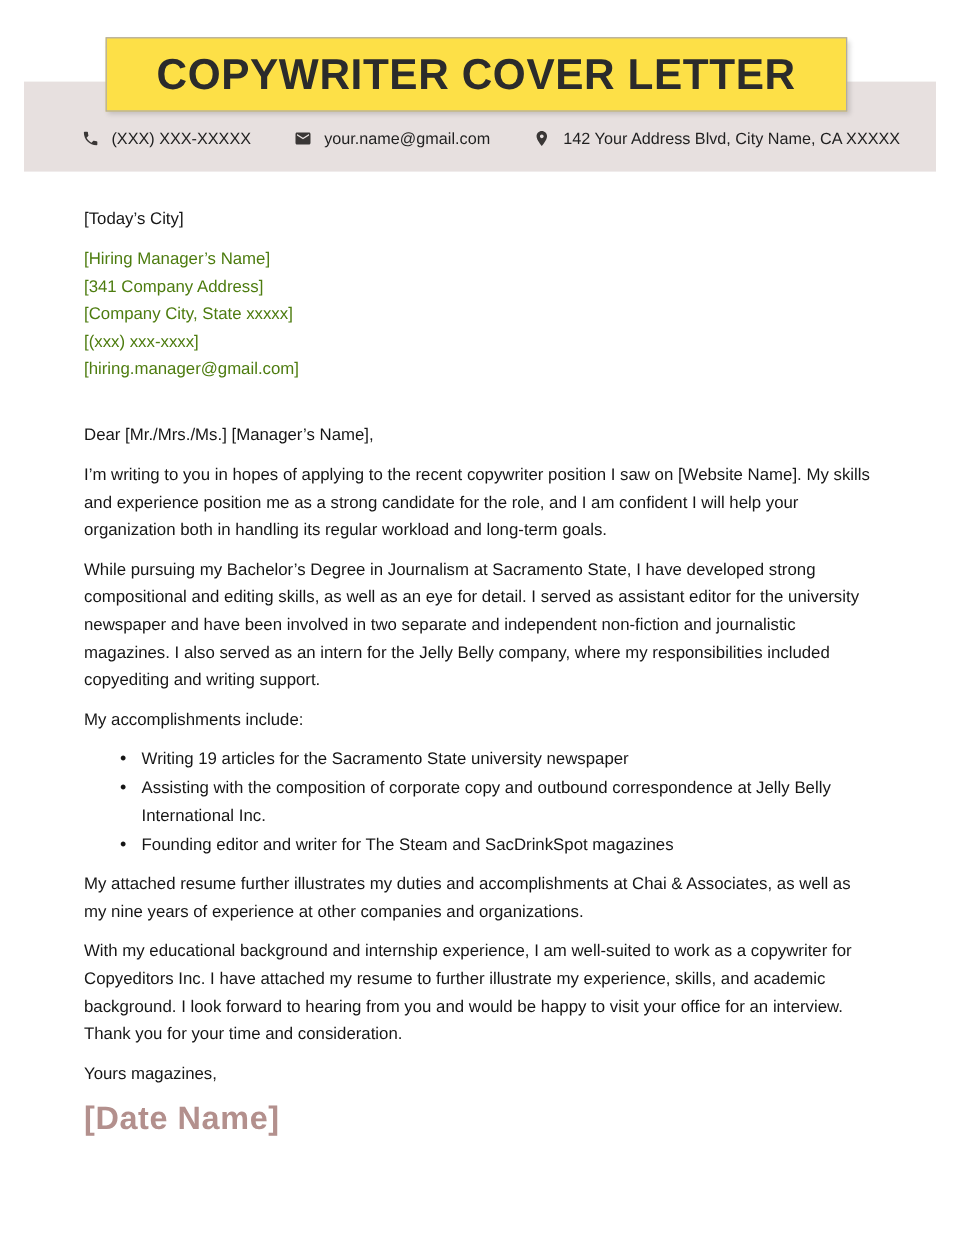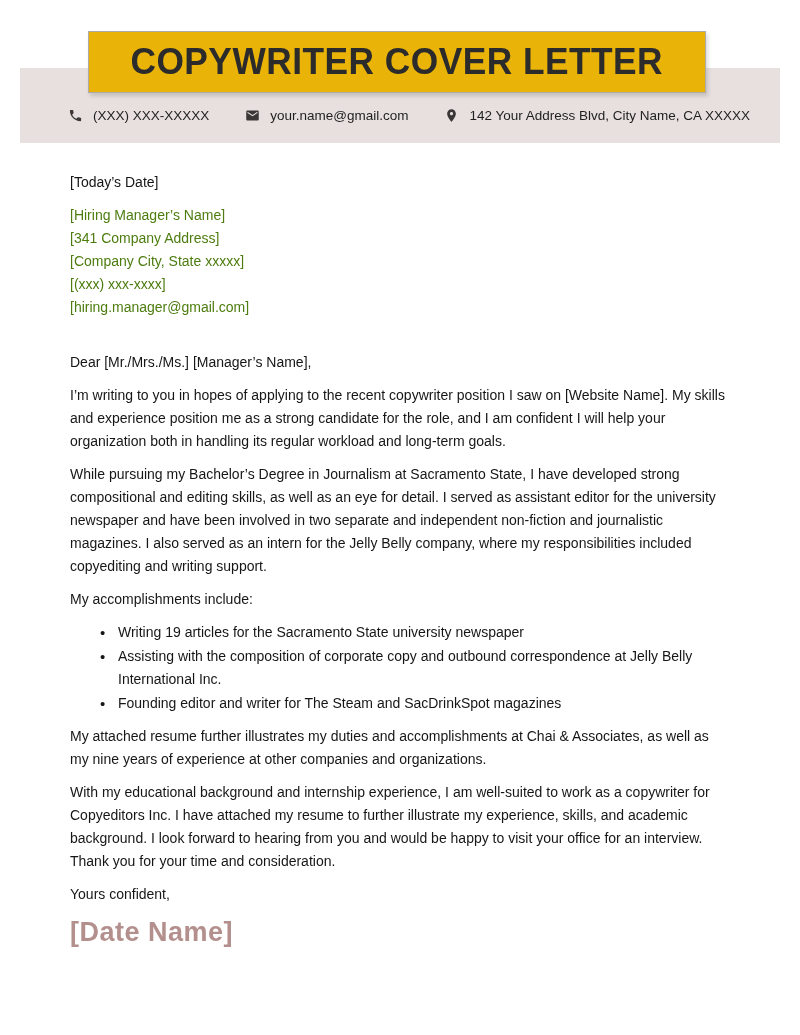--- a/index.html
+++ b/index.html
@@ -16,21 +16,21 @@
   .header-band {
     position: absolute;
     left: 20px; top: 68px;
     width: 760px; height: 75px;
     background: #e7e0df;
   }
   .title-box {
     position: absolute;
     left: 88px; top: 31px;
     width: 616px; height: 60px;
-    background: #eab308;
+    background: #fde047;
     border: 1px solid #aeaaa9;
     box-shadow: 2px 3px 4px rgba(0,0,0,0.15);
     display: flex; align-items: center; justify-content: center;
     z-index: 2;
   }
   .title-box h1 {
     margin: 0;
     font-size: 36px;
     font-weight: 700;
     letter-spacing: 0.5px;
@@ -123,21 +123,21 @@
     <div class="contact-item">
       <svg viewBox="0 0 24 24">
           <path d="M12 2C8.13 2 5 5.13 5 9c0 5.25 7 13 7 13s7-7.75 7-13c0-3.87-3.13-7-7-7zm0 9.5c-1.38 0-2.5-1.12-2.5-2.5s1.12-2.5 2.5-2.5 2.5 1.12 2.5 2.5-1.12 2.5-2.5 2.5z"></path>
         </svg>
       <span>142 Your Address Blvd, City Name, CA XXXXX</span>
     </div>
   </div>
 
   <div class="letter">
 
-    <p class="date-line">[Today’s Date]</p>
+    <p class="date-line">[Today’s City]</p>
 
     <div class="recipient-block">
       <div>[Hiring Manager’s Name]</div>
       <div>[341 Company Address]</div>
       <div>[Company City, State xxxxx]</div>
       <div>[(xxx) xxx-xxxx]</div>
       <div>[hiring.manager@gmail.com]</div>
     </div>
 
     <p class="salutation">Dear [Mr./Mrs./Ms.] [Manager’s Name],</p>
@@ -151,19 +151,19 @@
     <ul class="bullet-list">
       <li>Writing 19 articles for the Sacramento State university newspaper</li>
       <li>Assisting with the composition of corporate copy and outbound correspondence at Jelly Belly International Inc.</li>
       <li>Founding editor and writer for The Steam and SacDrinkSpot magazines</li>
     </ul>
 
     <p class="para-3">My attached resume further illustrates my duties and accomplishments at Chai &amp; Associates, as well as my nine years of experience at other companies and organizations.</p>
 
     <p class="para-4">With my educational background and internship experience, I am well-suited to work as a copywriter for Copyeditors Inc. I have attached my resume to further illustrate my experience, skills, and academic background. I look forward to hearing from you and would be happy to visit your office for an interview. Thank you for your time and consideration.</p>
 
-    <p class="valediction">Yours confident,</p>
+    <p class="valediction">Yours magazines,</p>
 
     <div class="signature">[Date Name]</div>
 
   </div>
 
 </div>
 
 </body></html>

